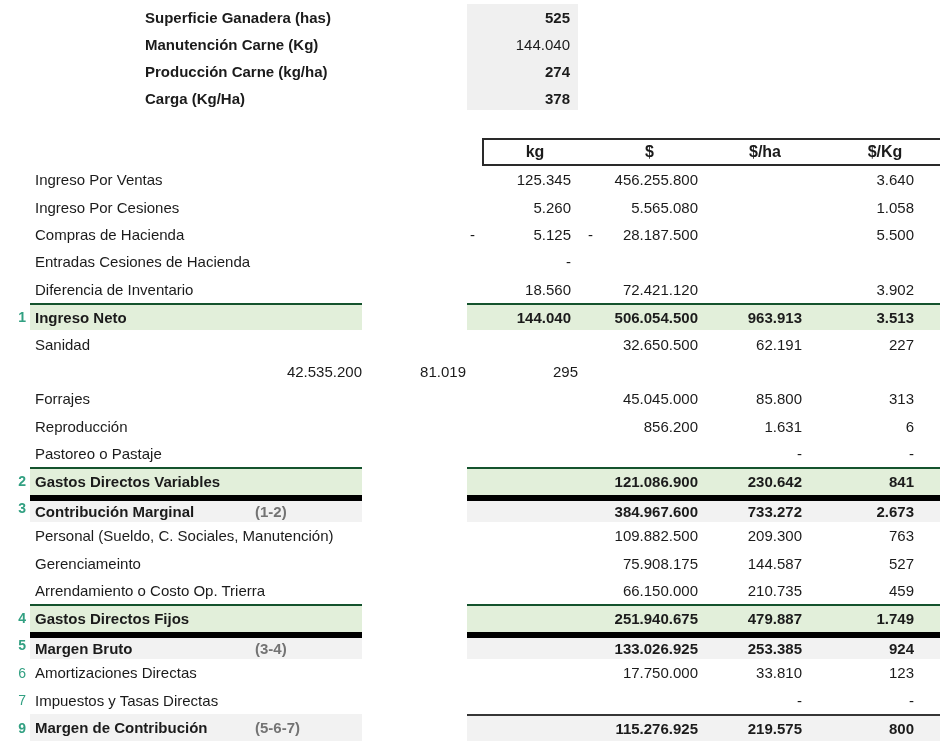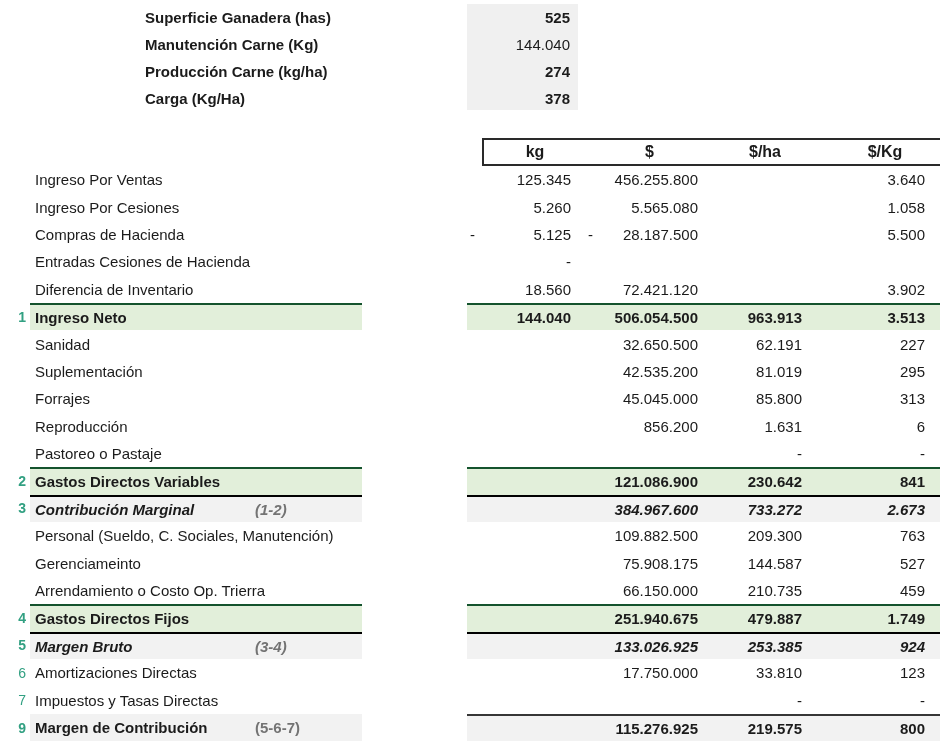--- a/index.html
+++ b/index.html
@@ -89,21 +89,21 @@
     position: absolute;
     left: 225px;
     color: #737373;
     font-weight: bold;
   }
   .rgap { width: 105px; }
   .rvals {
     width: 473px;
     box-sizing: border-box;
     display: flex; align-items: center;
-    padding-right: 15px;
+    padding-right: 26px;
   }
   .cell {
     display: flex;
     justify-content: flex-end;
     align-items: center;
   }
   .c-kg    { width: 104px; }
   .c-pesos { width: 127px; }
   .c-ha    { width: 104px; }
   .c-kg2   { flex: 1; }
@@ -115,22 +115,21 @@
   .trow.green .rlabel,
   .trow.green .rvals {
     background: #e2efda;
     border-top: 2px solid #14532d;
     text-align: center;
   }
   .trow.gray { font-weight: bold; }
   .trow.gray .rlabel,
   .trow.gray .rvals {
     background: #f2f2f2;
-    border-top: 2px solid #000000;
-    font-style: italic;
+    border-top: 6px solid #000000;
   }
   .trow.graylast { font-weight: bold; }
   .trow.graylast .rlabel { background: #f2f2f2; }
   .trow.graylast .rvals {
     background: #f2f2f2;
     border-top: 2px solid #363636;
   }
 </style>
 </head>
 <body>
@@ -335,24 +334,20 @@
             <span class="val">62.191</span>
           </div>
         <div class="cell c-kg2">
             <span class="val">227</span>
           </div>
       </div>
     </div>
 
     <div class="trow">
       <div class="rnum"></div>
-      <div class="rlabel">
-          <span class="lbl">Suplementación</span>
-          <span class="ref"></span>
-        </div>
       <div class="rgap"></div>
       <div class="rvals">
         <div class="cell c-kg">
             <span class="neg"></span>
             <span class="val"></span>
           </div>
         <div class="cell c-pesos">
             <span class="neg"></span>
             <span class="val">42.535.200</span>
           </div>

